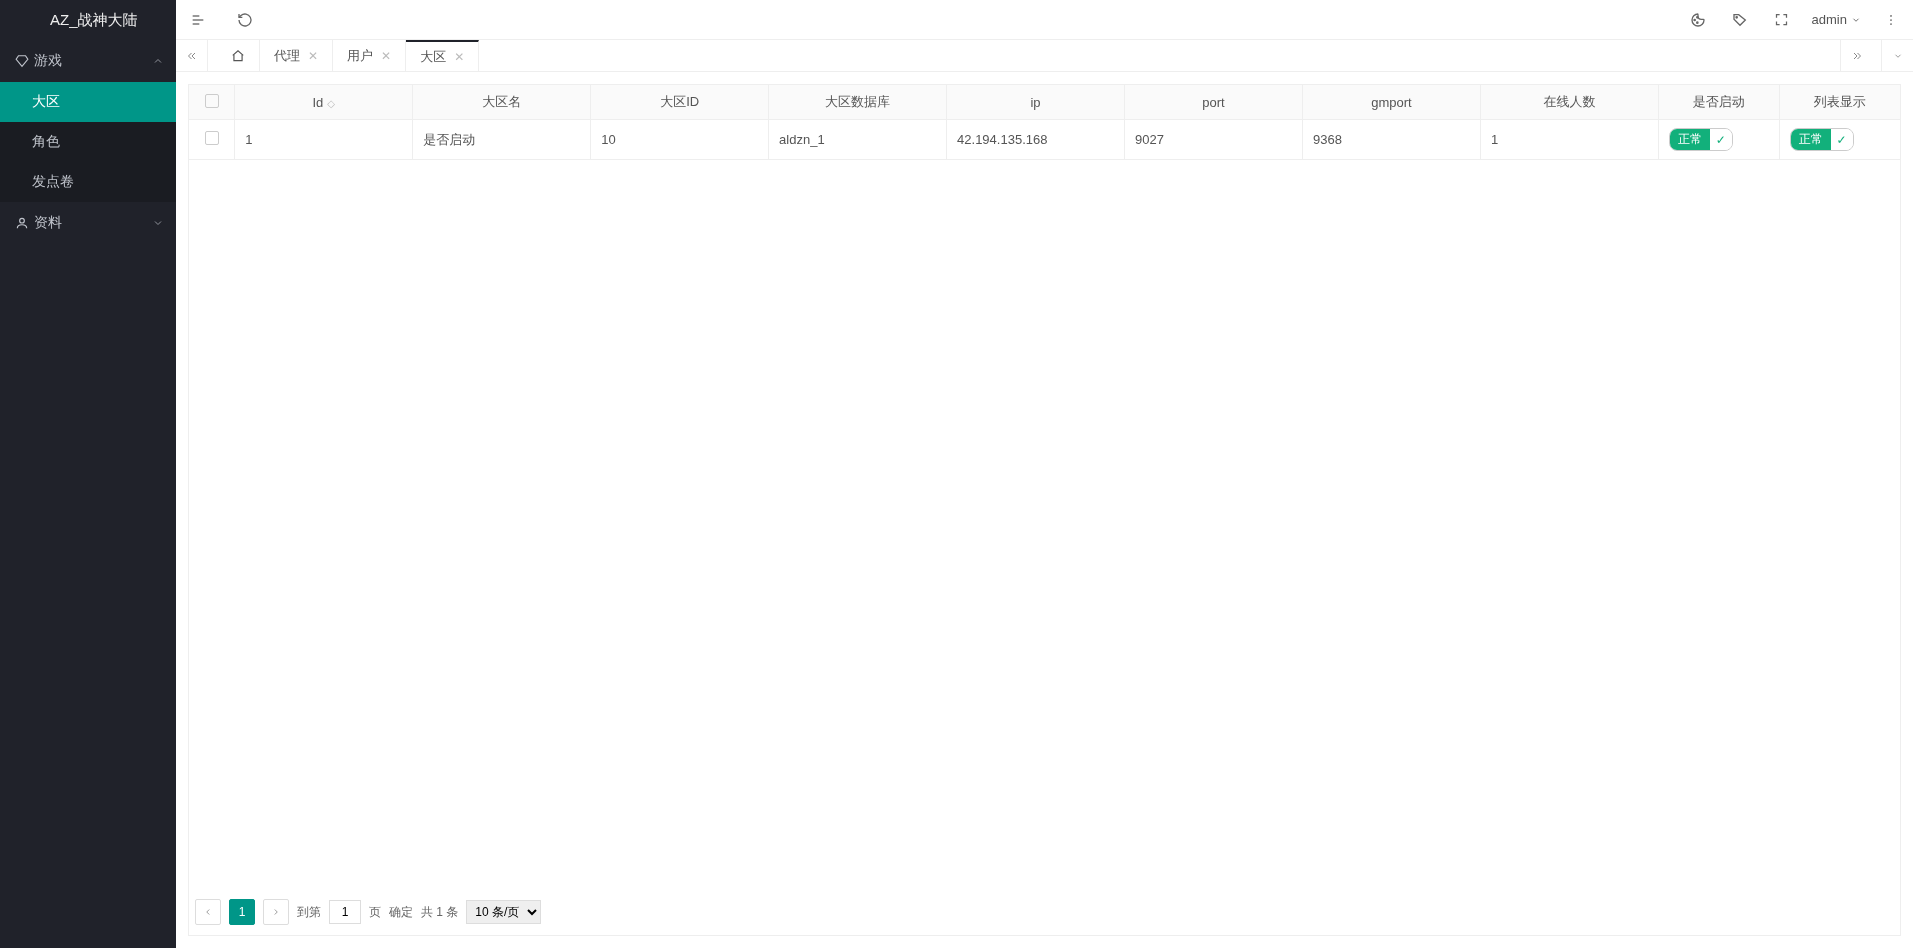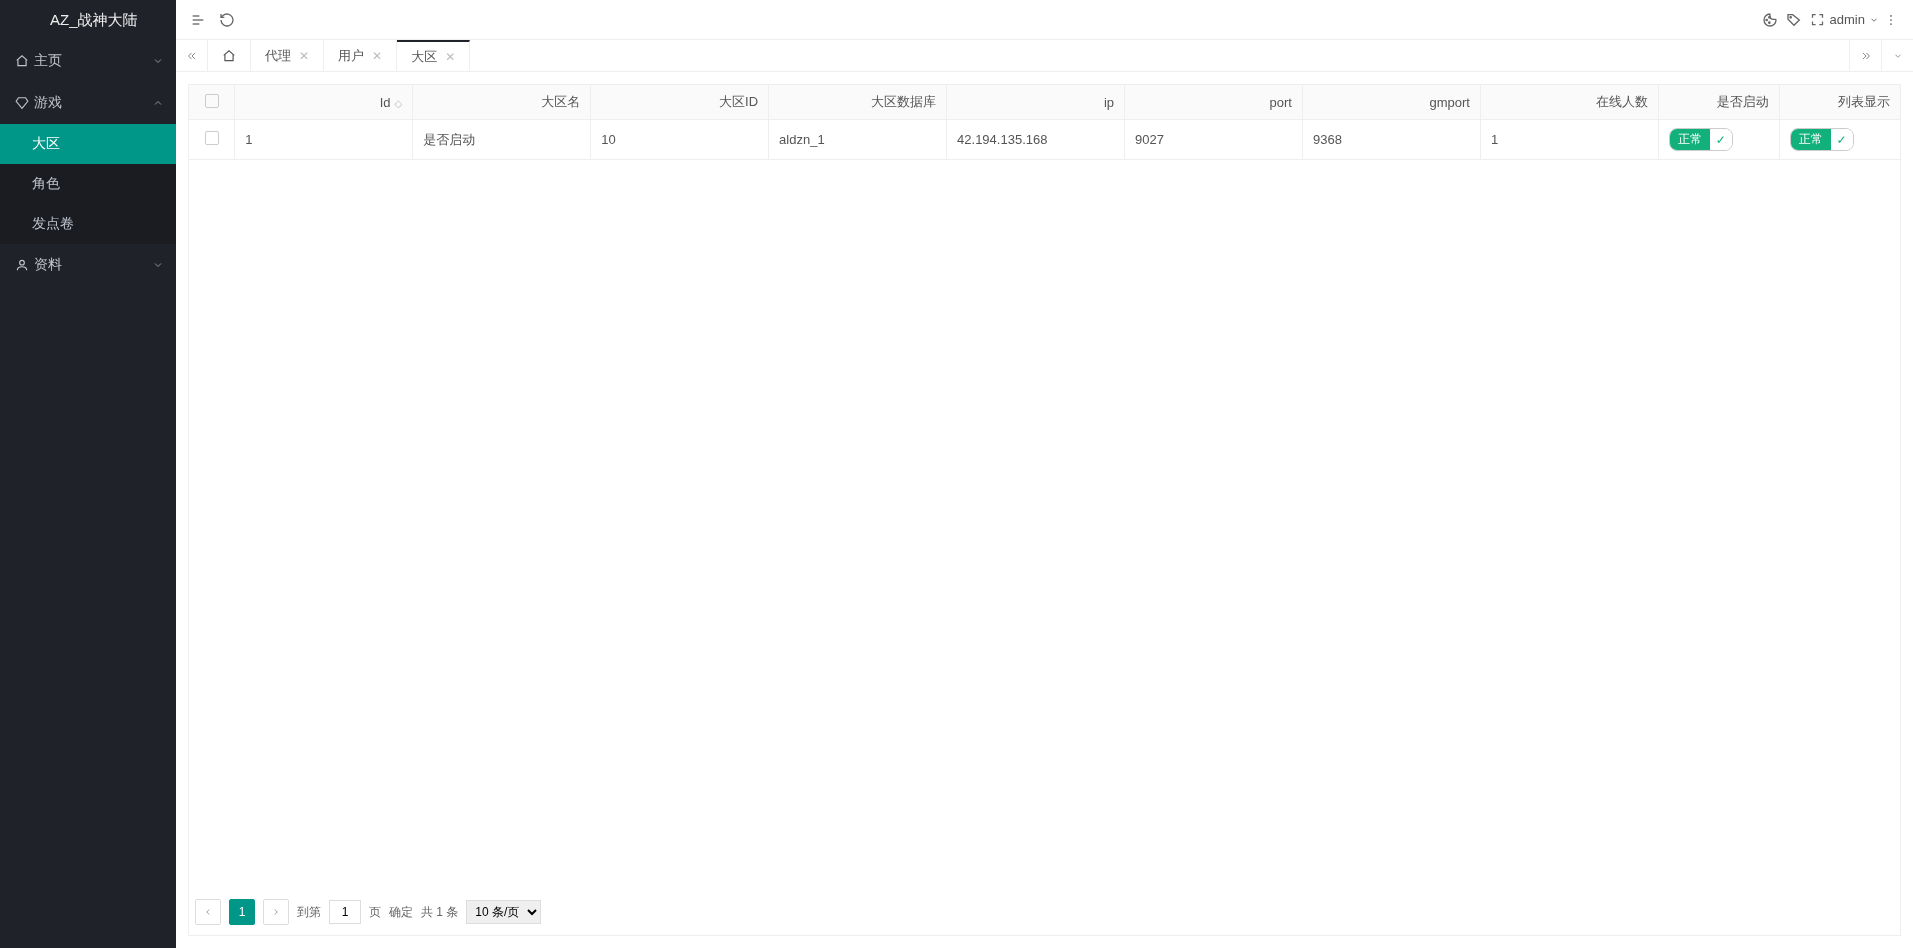--- a/index.html
+++ b/index.html
@@ -13,41 +13,41 @@
   .nav-item .icon { width: 20px; display: inline-flex; justify-content: center; margin-right: 2px; }
   .nav-item .chevron { margin-left: auto; opacity: .7; }
   .nav-sub { background: #1a1c22; }
   .nav-sub .nav-subitem { height: 40px; display: flex; align-items: center; padding-left: 32px; cursor: pointer; color: #c0c4cc; }
   .nav-sub .nav-subitem.active { background: #009688; color: #fff; }
 
   
   .main { flex: 1; display: flex; flex-direction: column; background: #fff; min-width: 0; }
 
   
-  .topbar { height: 40px; border-bottom: 1px solid #eee; display: flex; align-items: center; padding: 0 10px; }
+  .topbar { height: 40px; border-bottom: 1px solid #eee; display: flex; align-items: center; padding: 0 10px; gap: 18px; }
   .topbar .spacer { flex: 1; }
   .top-icon { width: 24px; height: 24px; display: inline-flex; align-items: center; justify-content: center; color: #666; cursor: pointer; }
   .top-icon.wider { width: 34px; }
   .user-chip { display: flex; align-items: center; gap: 4px; color: #555; cursor: pointer; font-size: 13px; }
 
   
-  .tabbar { height: 32px; border-bottom: 1px solid #eee; display: flex; align-items: stretch; }
+  .tabbar { height: 32px; border-bottom: 1px solid #eee; display: flex; align-items: stretch; gap: 9px; }
   .tabbar-side { width: 32px; display: flex; align-items: center; justify-content: center; border-right: 1px solid #eee; color: #888; cursor: pointer; }
   .tabbar-side.r { border-right: none; border-left: 1px solid #eee; }
   .tabs { display: flex; align-items: stretch; }
   .tab { display: flex; align-items: center; padding: 0 14px; gap: 8px; font-size: 13px; color: #555; border-right: 1px solid #eee; cursor: pointer; position: relative; }
   .tab.home { padding: 0 14px; }
   .tab.active { border-top: 2px solid #20222a; background: #fff; }
   .tab .close { color: #bbb; font-size: 12px; }
 
   
   .content { flex: 1; padding: 12px; display: flex; flex-direction: column; min-height: 0; }
   .table-wrap { flex: 1; border: 1px solid #eee; display: flex; flex-direction: column; min-height: 0; }
   table { width: 100%; border-collapse: collapse; }
-  thead th { text-align: right; font-weight: 400; font-size: 13px; color: #555; padding: 8px 10px; border-bottom: 1px solid #eee; border-right: 1px solid #eee; background: #fafafa; }
+  thead th { text-align: center; font-weight: 400; font-size: 13px; color: #555; padding: 8px 10px; border-bottom: 1px solid #eee; border-right: 1px solid #eee; background: #fafafa; }
   tbody td { font-size: 13px; color: #555; padding: 8px 10px; border-bottom: 1px solid #eee; border-right: 1px solid #eee; }
   thead th:last-child, tbody td:last-child { border-right: none; }
   .chk { width: 14px; height: 14px; border: 1px solid #ccc; display: inline-block; border-radius: 2px; }
   .sort { color: #bbb; font-size: 10px; margin-left: 4px; }
   .badge-wrap { display: inline-flex; border: 1px solid #ccc; border-radius: 8px; overflow: hidden; }
   .badge { background: #12b07b; color: #fff; font-size: 12px; padding: 2px 8px; }
   .badge-tick { width: 22px; display: inline-flex; align-items: center; justify-content: center; color: #12b07b; font-size: 12px; background: #fff; }
 
   
   .pager { display: flex; align-items: center; gap: 8px; padding: 10px 6px; font-size: 12px; color: #666; }
@@ -58,34 +58,20 @@
   .pg-link { cursor: pointer; }
 
   svg { display: block; }
 </style>
 </head>
 <body>
 
 <aside class="sidebar">
   <div class="brand">AZ_战神大陆</div>
 
-  <div class="nav-item">
-    <span class="icon">
-      <svg width="14" height="14" viewBox="0 0 24 24" fill="none" stroke="currentColor" stroke-width="2">
-          <path d="M3 11l9-8 9 8"></path>
-          <path d="M5 10v10h14V10"></path>
-        </svg>
-    </span>
-    <span>主页</span>
-    <span class="chevron">
-      <svg width="12" height="12" viewBox="0 0 24 24" fill="none" stroke="currentColor" stroke-width="2">
-          <polyline points="6 9 12 15 18 9"></polyline>
-        </svg>
-    </span>
-  </div>
 
   <div class="nav-item">
     <span class="icon">
       <svg width="14" height="14" viewBox="0 0 24 24" fill="none" stroke="currentColor" stroke-width="2">
           <path d="M6 3h12l4 6-10 12L2 9l4-6z"></path>
         </svg>
     </span>
     <span>游戏</span>
     <span class="chevron">
       <svg width="12" height="12" viewBox="0 0 24 24" fill="none" stroke="currentColor" stroke-width="2">

